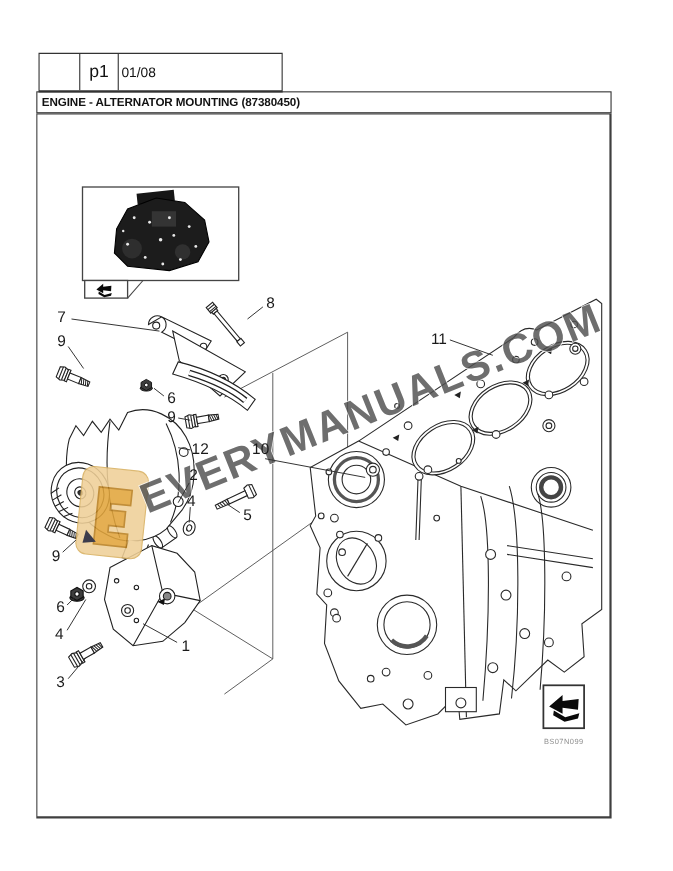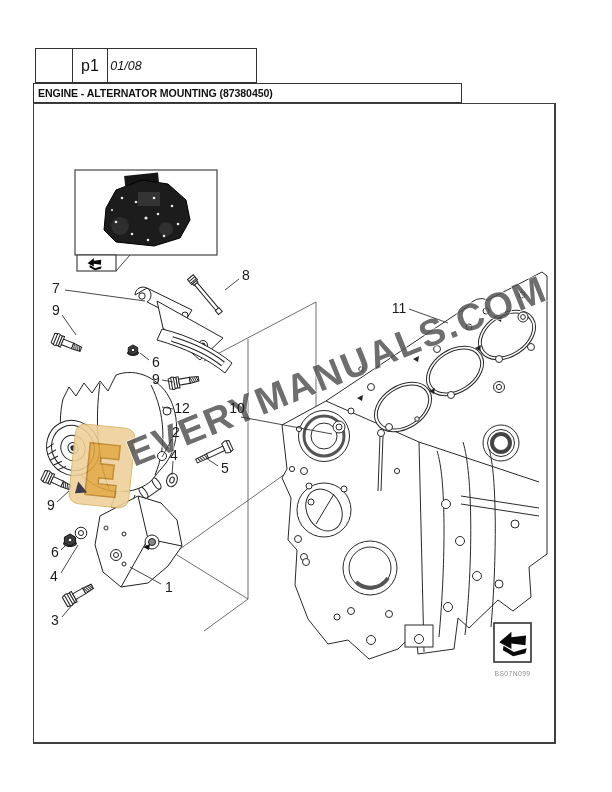--- a/index.html
+++ b/index.html
@@ -1,27 +1,27 @@
 <!DOCTYPE html>
 <html><head>
 <meta charset="utf-8">
 <style>
   html,body{margin:0;padding:0;background:#fff;}
   body{width:612px;height:792px;position:relative;font-family:"Liberation Sans",sans-serif;color:#111;overflow:hidden;}
   .abs{position:absolute;}
   
   #header-table{left:35px;top:48px;width:220px;height:33px;border:1.5px solid #333;border-bottom-width:2px;display:flex;}
   #header-table .cell{border-right:1.3px solid #333;display:flex;align-items:center;justify-content:center;box-sizing:border-box;}
-  #header-table .cell:last-child{border-right:none;font-style:italic;}
+  #header-table .cell:last-child{border-right:none;}
   .c-code{width:112px;font-size:21px;letter-spacing:.5px;}
   .c-spare{width:37px;}
   .c-page{width:35px;font-size:16px;}
   .c-sheet{width:36px;font-size:12.5px;}
   
-  #title-bar{left:33px;top:83px;width:429px;height:20px;border:1.5px solid #333;box-sizing:border-box;display:flex;align-items:center;}
+  #title-bar{left:33px;top:83px;width:523px;height:20px;border:1.5px solid #333;box-sizing:border-box;display:flex;align-items:center;}
   #title-bar span{font-size:10.6px;font-weight:bold;padding-left:4px;letter-spacing:-0.1px;white-space:nowrap;}
   
   #main-frame{left:33px;top:103px;width:523px;height:641px;border:1.5px solid #3f3f3f;border-right-width:2.5px;border-bottom-width:2.5px;box-sizing:border-box;background:#fff;}
   #diagram{position:absolute;left:0;top:0;}
   svg text.callout{font-family:"Liberation Sans",sans-serif;font-size:14px;fill:#1a1a1a;}
   svg text.wm{font-family:"Liberation Sans",sans-serif;font-size:38px;font-weight:bold;fill:#4f4f4f;stroke:#fff;stroke-width:1.4px;paint-order:stroke;letter-spacing:2px;opacity:.82;}
   svg text.figcode{font-family:"Liberation Sans",sans-serif;font-size:6.8px;fill:#8f8f8f;letter-spacing:.4px;}
 </style>
 </head>
 <body>

